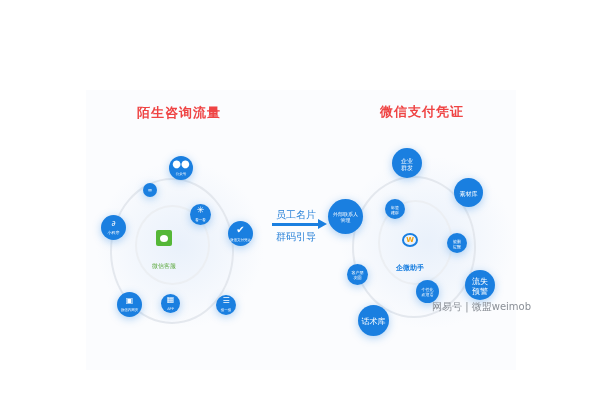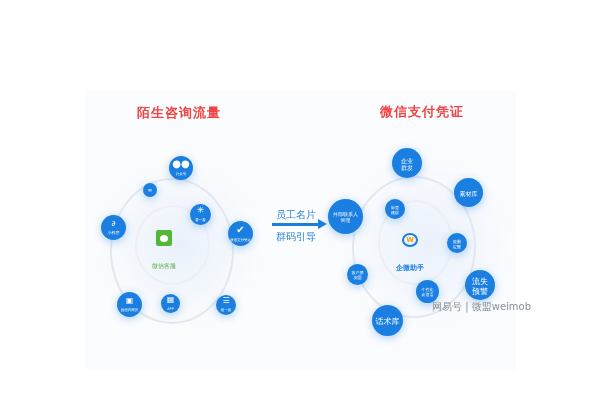--- a/index.html
+++ b/index.html
@@ -102,21 +102,21 @@
 </div>
 <div class="node rnode" style="left:454px;top:178px;width:29px;height:29px;">
   <span class="lb">素材库</span>
 </div>
 <div class="node rnode" style="left:328px;top:199px;width:35px;height:35px;">
   <span class="lb" style="white-space:normal;width:28px;font-size:5px;">外部联系人管理</span>
 </div>
 <div class="node rnode big" style="left:465px;top:270px;width:30px;height:30px;">
   <span class="lb" style="white-space:normal;width:18px;">流失预警</span>
 </div>
-<div class="node rnode big" style="left:372px;top:305px;width:31px;height:31px;">
+<div class="node rnode big" style="left:358px;top:305px;width:31px;height:31px;">
   <span class="lb">话术库</span>
 </div>
 
 <div class="node rnode small" style="left:385px;top:199px;width:20px;height:20px;">
   <span class="lb" style="white-space:normal;width:10px;">标签建群</span>
 </div>
 <div class="node rnode small" style="left:447px;top:233px;width:20px;height:20px;">
   <span class="lb" style="white-space:normal;width:10px;">被删提醒</span>
 </div>
 <div class="node rnode small" style="left:347px;top:264px;width:21px;height:21px;">

